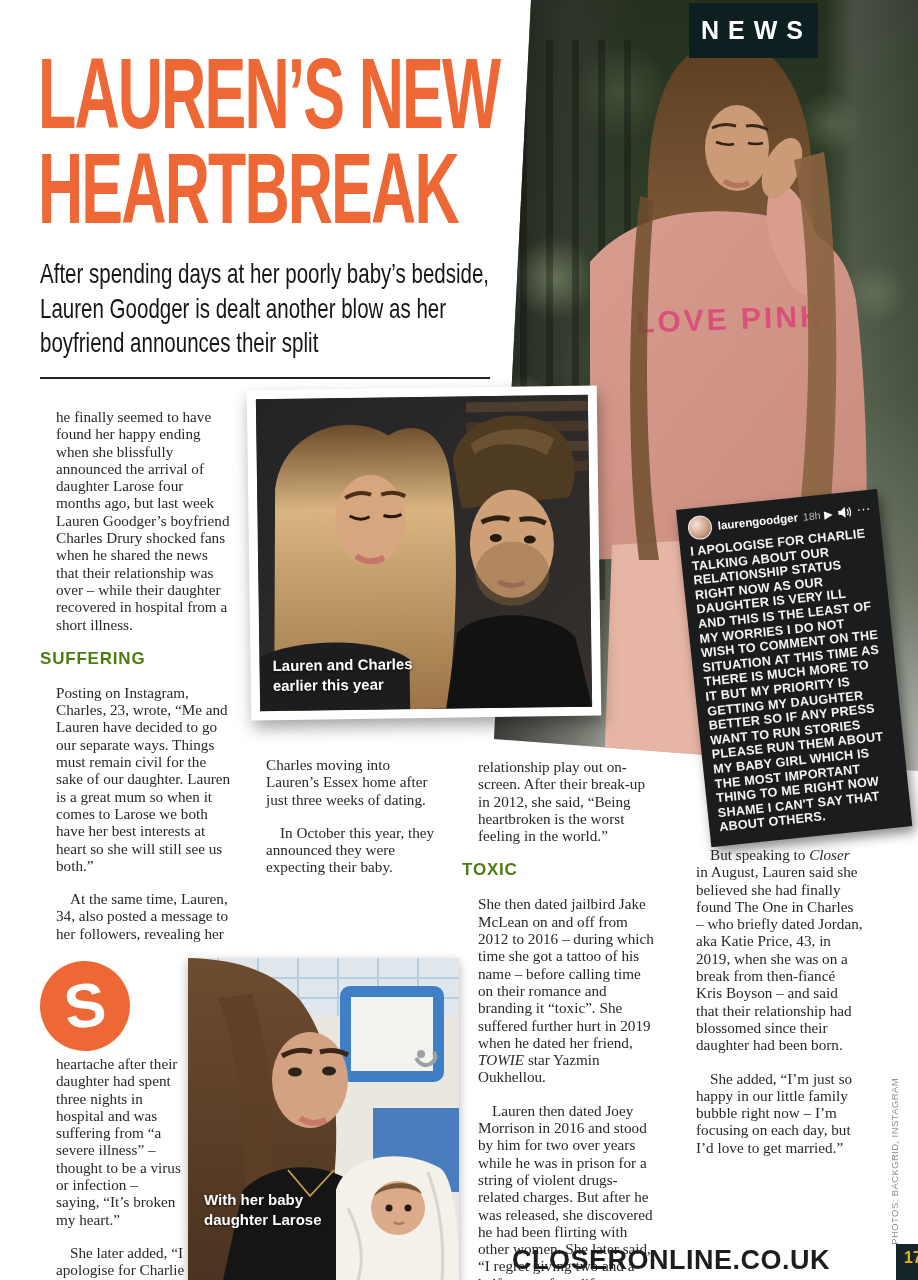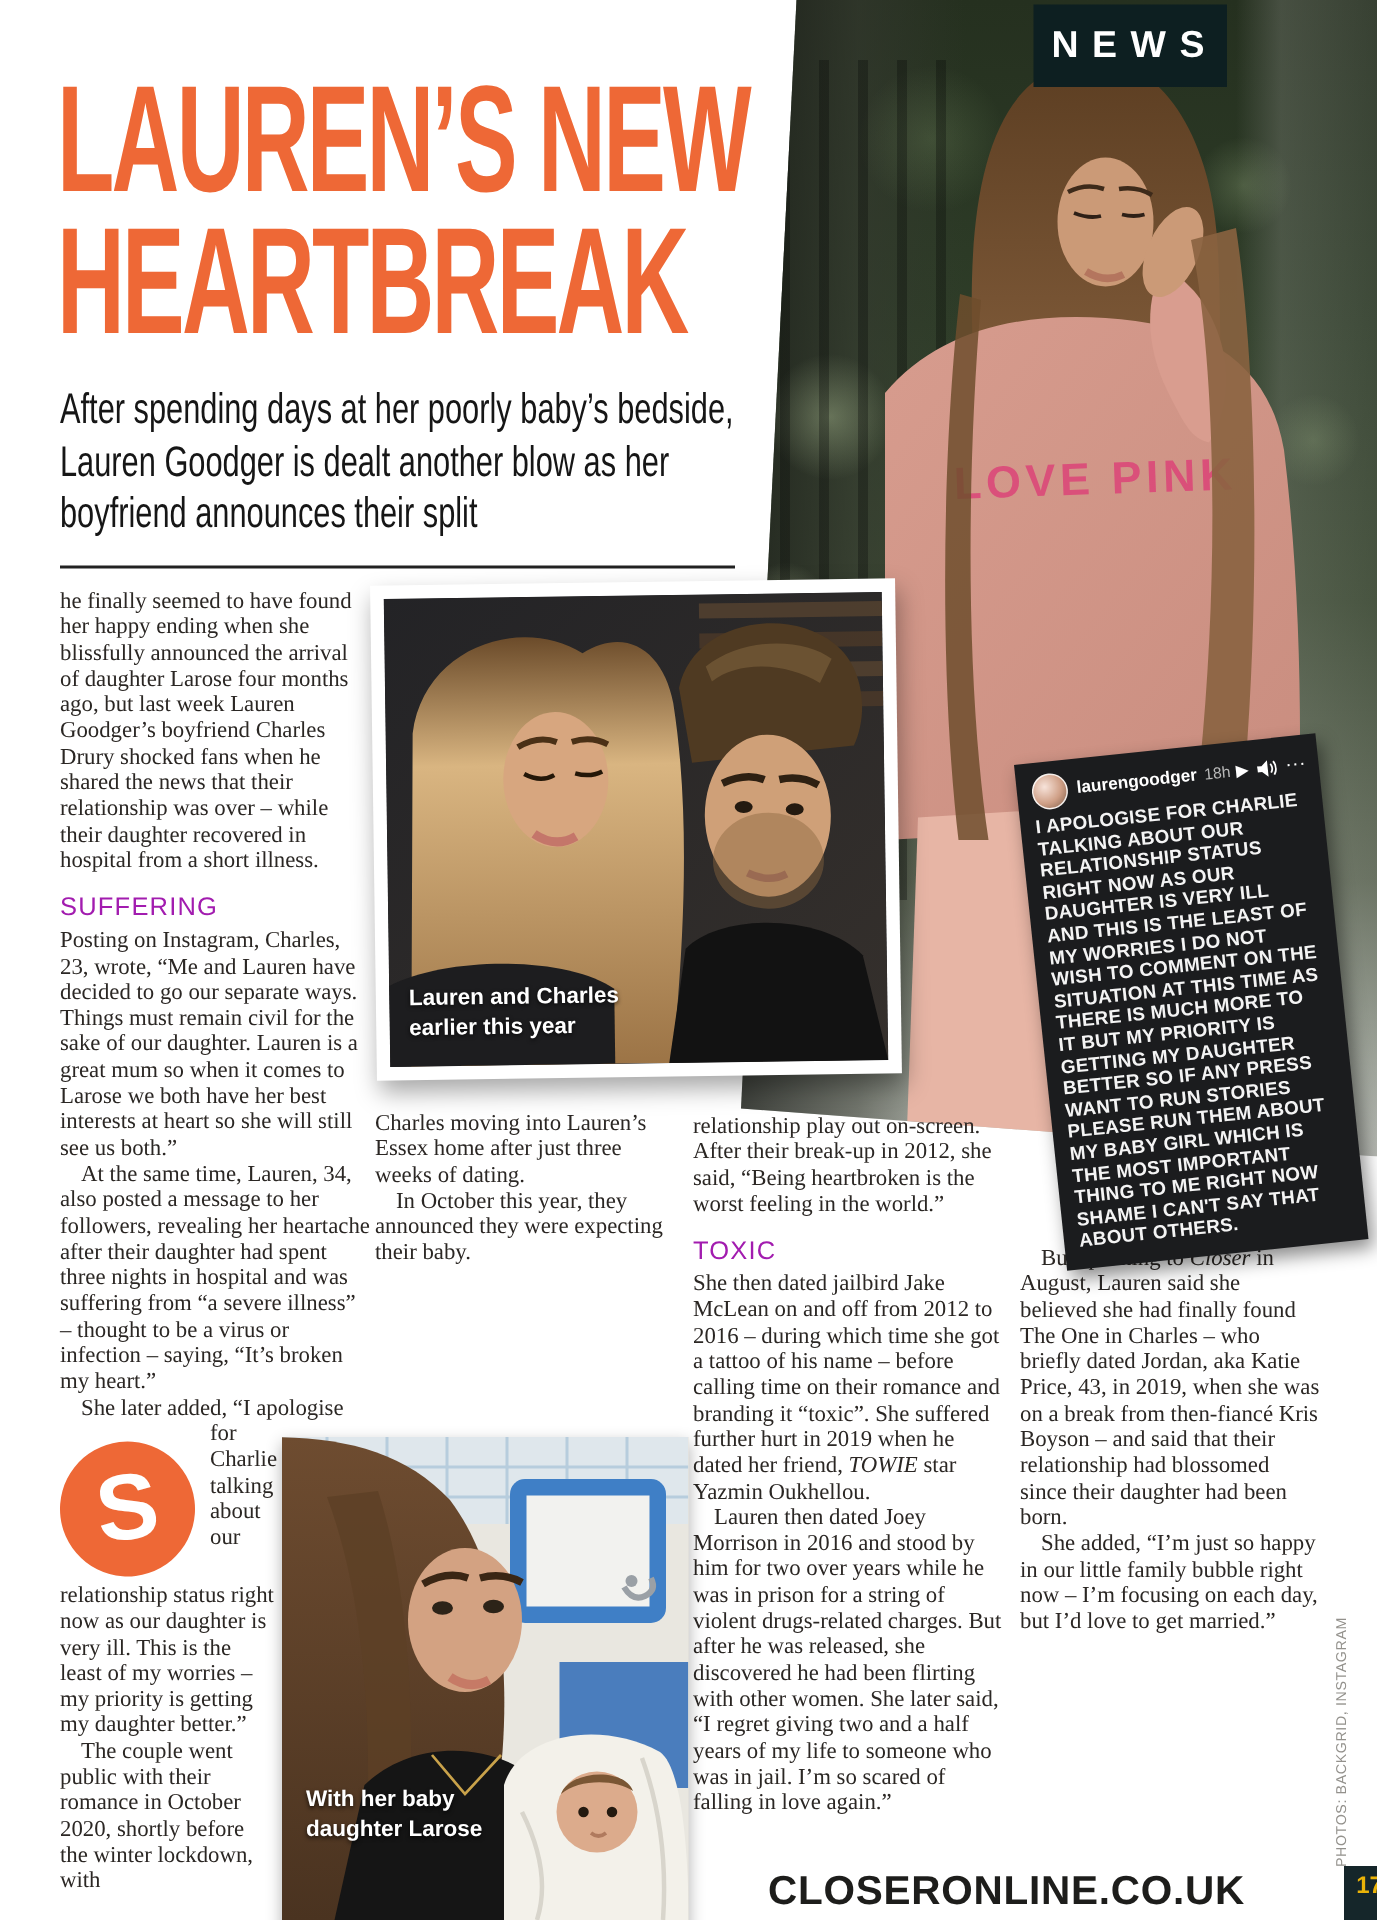--- a/index.html
+++ b/index.html
@@ -64,24 +64,24 @@
         background:#e9e7e0;box-shadow:0 4px 10px rgba(0,0,0,.3);}
   #baby .caption{left:16px;top:232px;}
 
   
   .col{position:absolute;z-index:5;font-family:"Liberation Serif",serif;color:#2b2724;
        font-size:15.2px;line-height:17.3px;}
   #col0{left:40px;top:392px;width:207px;}
   #col1{left:250px;top:740px;width:206px;}
   #col2{left:462px;top:742px;width:208px;}
   #col3{left:680px;top:830px;width:200px;}
-  .col p{margin:0;}
+  .col p{margin:16px;}
   .col p.ind{text-indent:14px;}
-  .subhead{font-family:"Liberation Sans",sans-serif;font-weight:400;font-size:17px;line-height:19px;
-           letter-spacing:.8px;color:#a21caf;margin:13px 0 4px;}
+  .subhead{font-family:"Liberation Sans",sans-serif;font-weight:700;font-size:17px;line-height:19px;
+           letter-spacing:.8px;color:#4d7c0f;margin:13px 0 4px;}
   .dropcap{float:left;width:90px;height:90px;border-radius:50%;background:#ee6836;color:#fff;
            font-family:"Liberation Sans",sans-serif;font-weight:700;font-size:62px;line-height:90px;
            text-align:center;margin:3px 10px 4px 0;transform:rotate(-7deg);}
   .push{float:right;width:0;height:566px;}
   .cut{float:right;clear:right;width:62px;height:300px;}
 
   
   #site{position:absolute;right:88px;top:1245px;font-weight:700;font-size:27px;letter-spacing:.5px;
         color:#1d1d1b;z-index:6;}
   #pagenum{position:absolute;left:896px;top:1244px;width:34px;height:42px;background:#15262a;color:#eab308;

